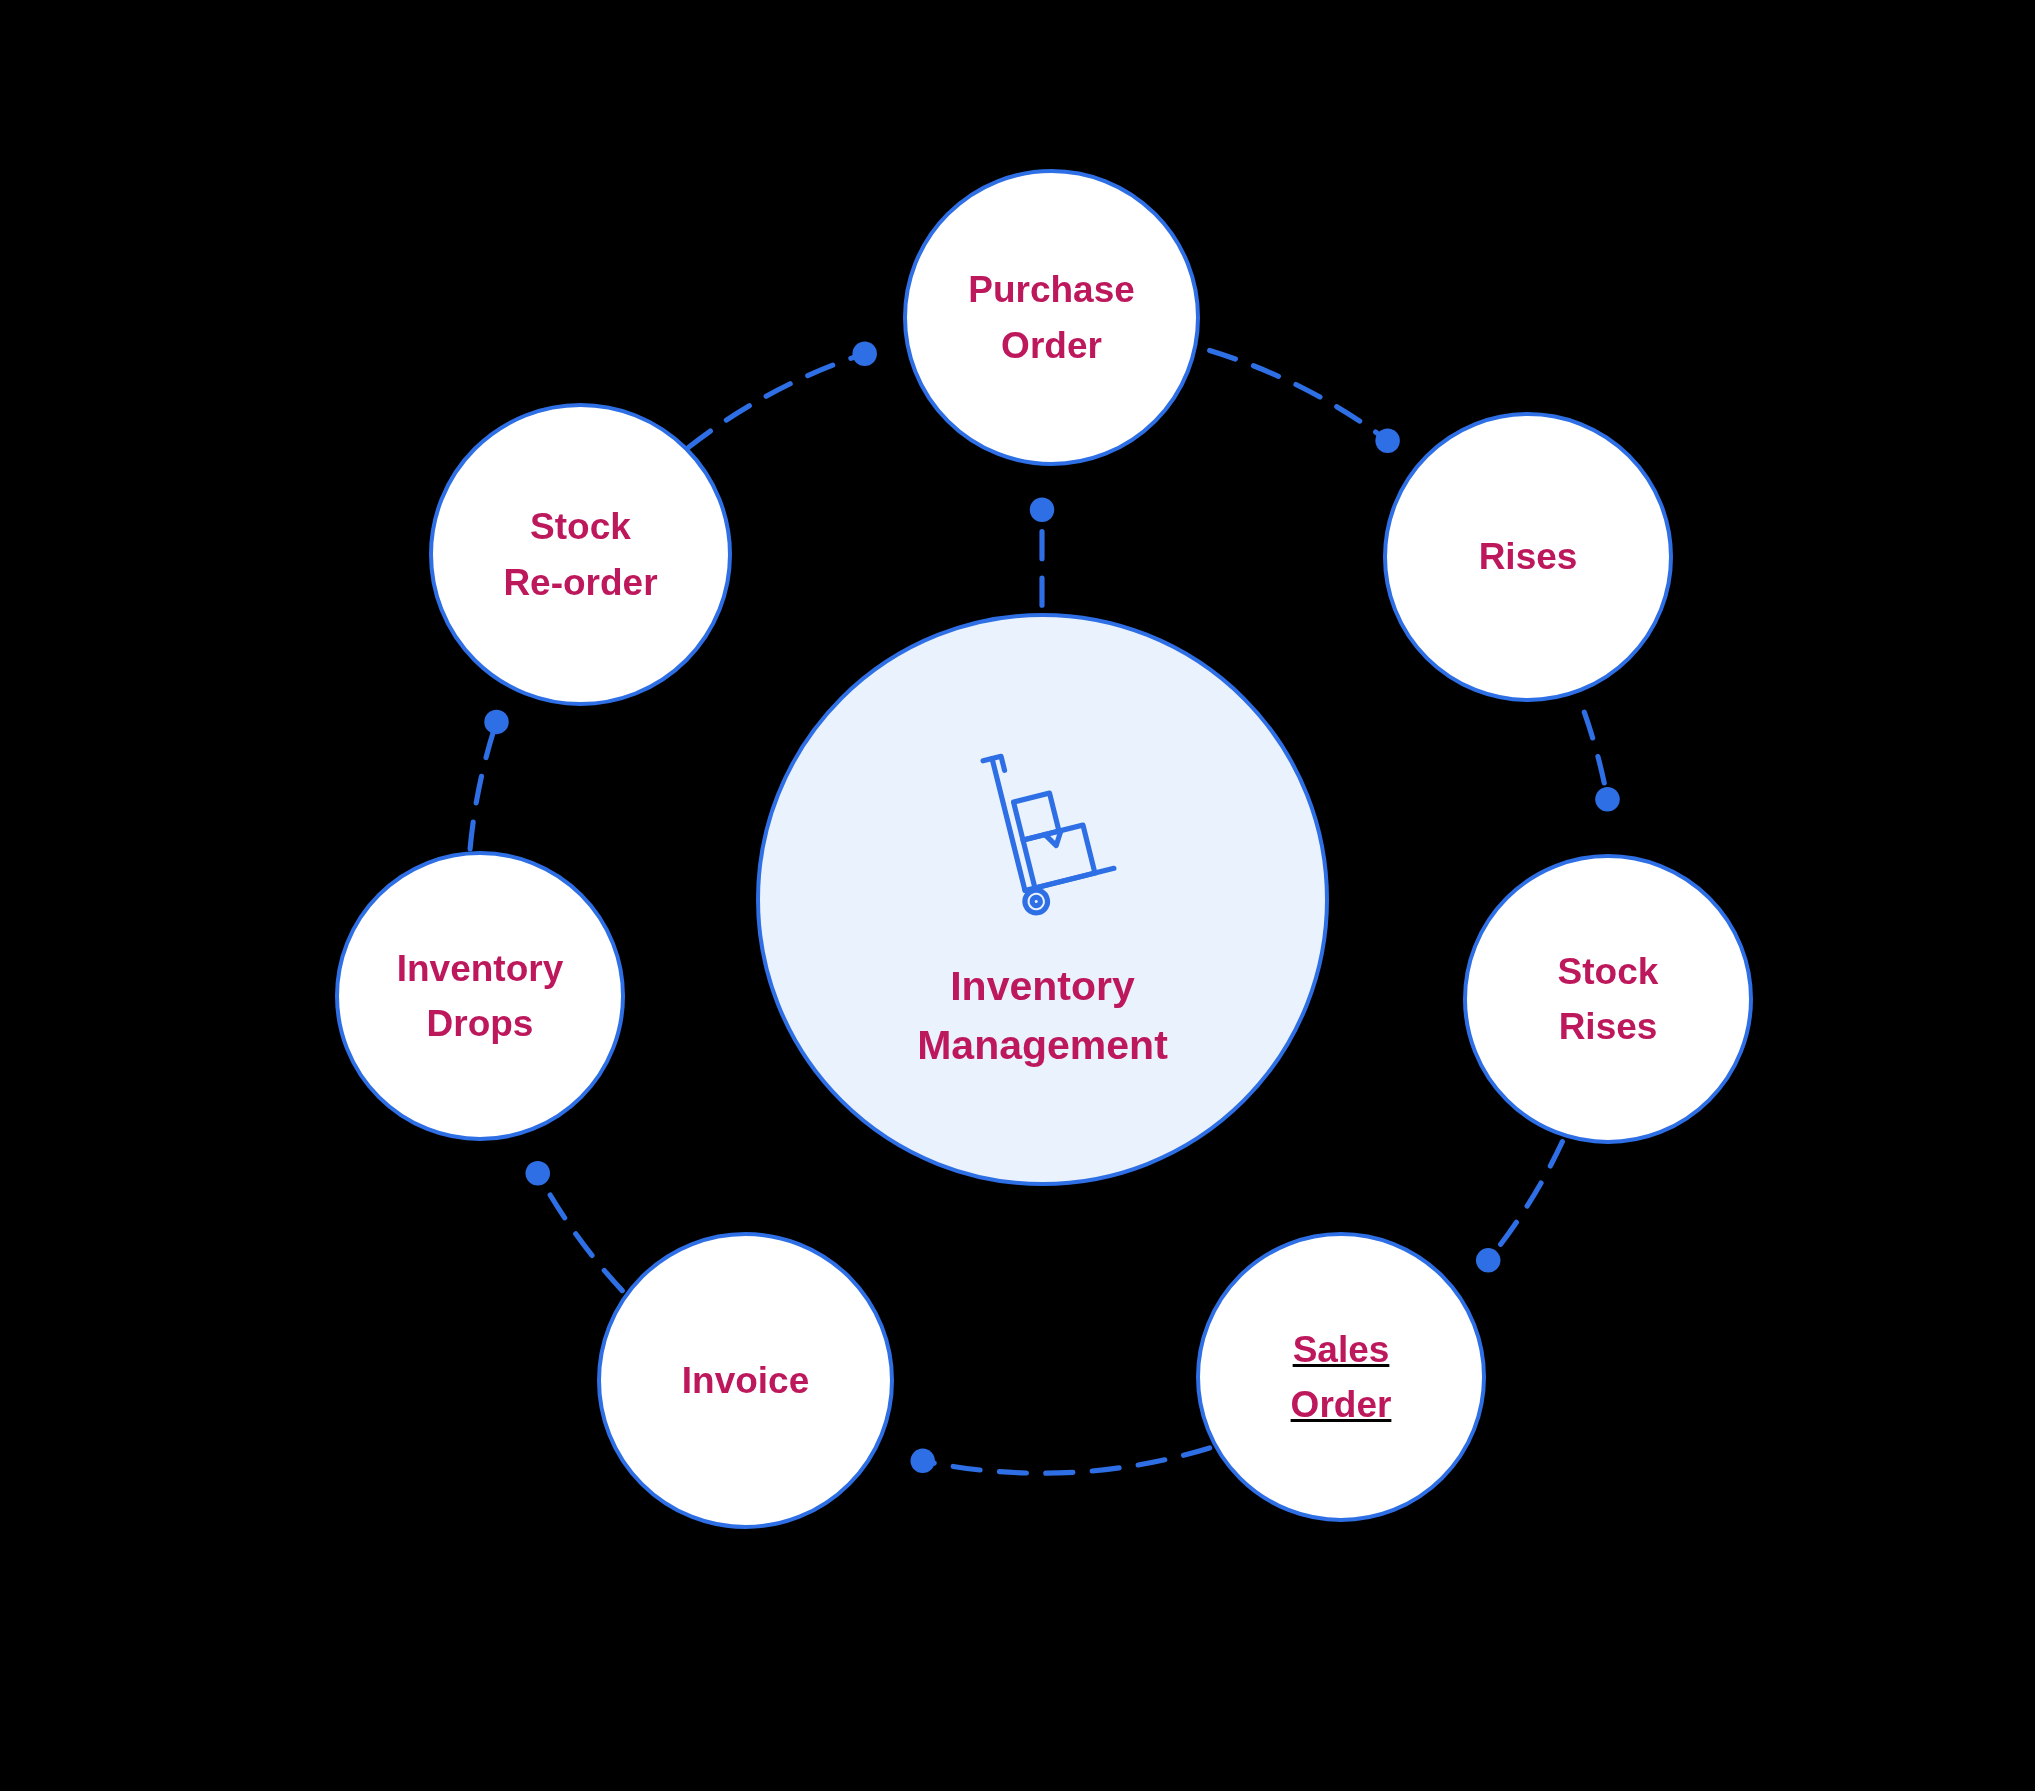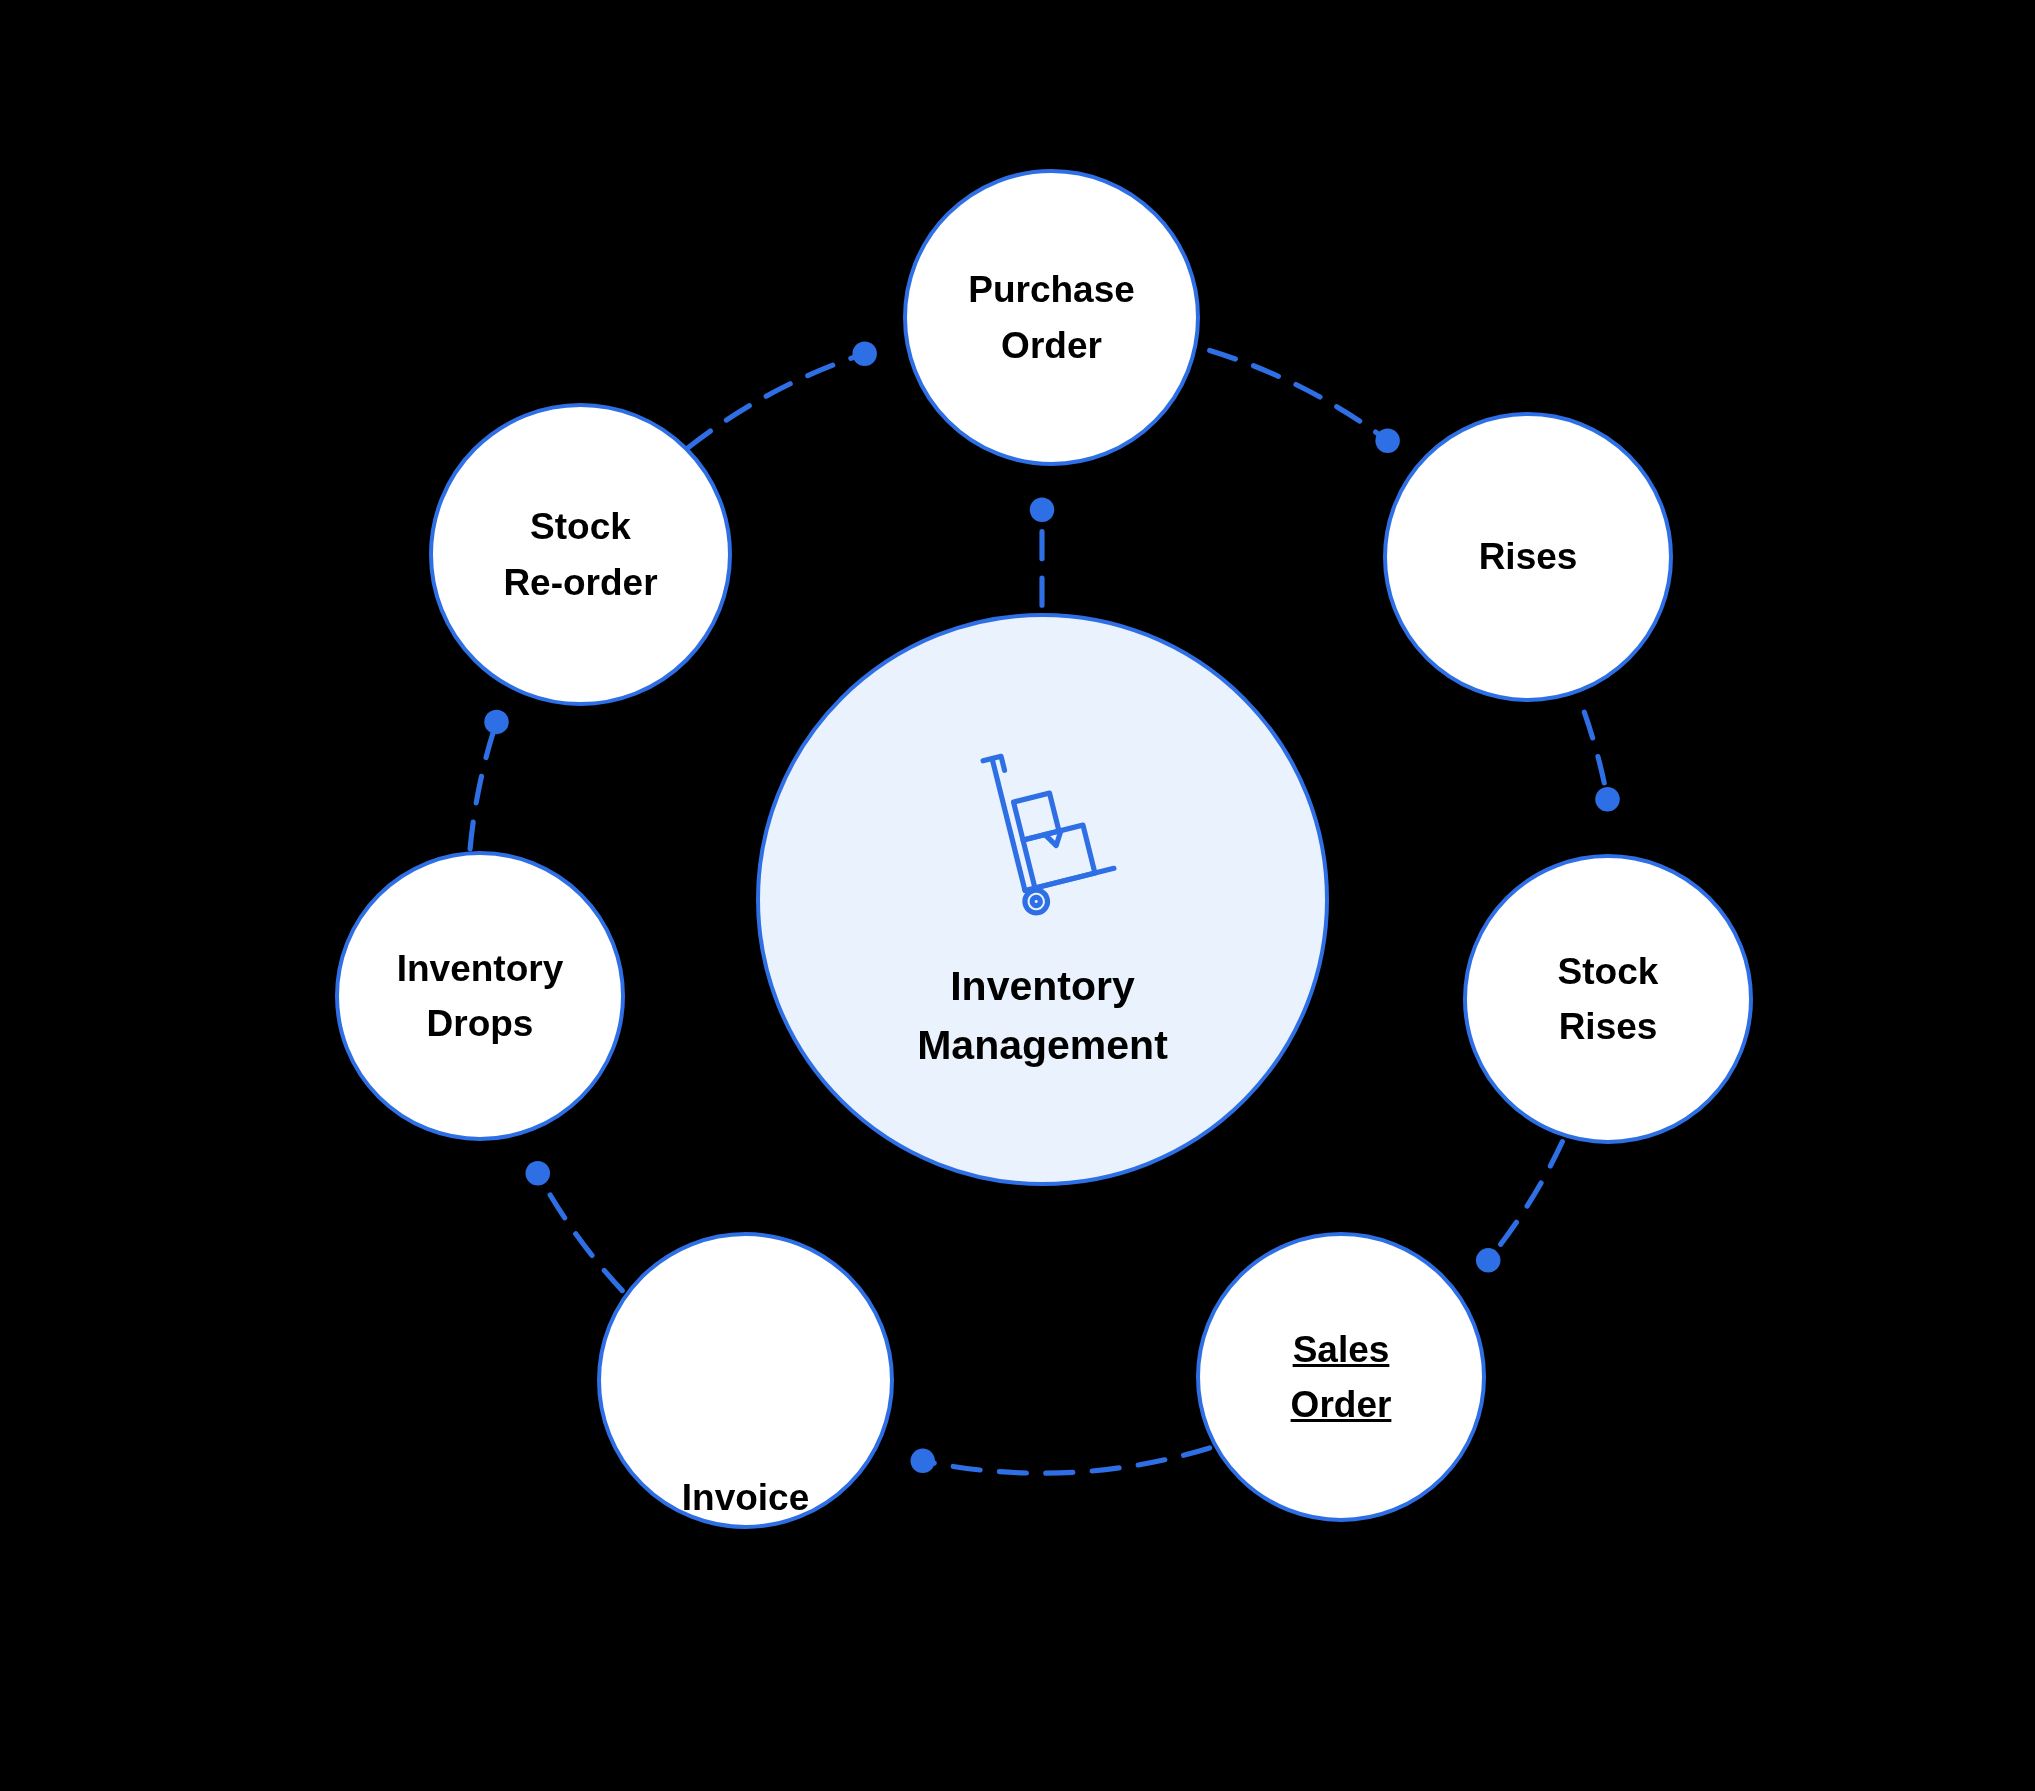--- a/index.html
+++ b/index.html
@@ -24,27 +24,27 @@
     display: flex;
     align-items: center;
     justify-content: center;
     text-align: center;
   }
   .node .label {
     white-space: pre-line;
     font-weight: 700;
     font-size: 37px;
     line-height: 1.5;
-    color: #000000;
+    color: #be185d;
   }
   .node-purchase-order { left: 903px; top: 169px;  width: 297px; height: 297px; }
   .node-bill           { left: 1383px; top: 412px;  width: 290px; height: 290px; }
   .node-stock-rises    { left: 1463px; top: 854px; width: 290px; height: 290px; }
   .node-sales-order    { left: 1196px; top: 1232px; width: 290px; height: 290px; text-decoration: underline; }
-  .node-invoice        { left: 597px;  top: 1232px; width: 297px; height: 297px; align-items: flex-end; }
+  .node-invoice        { left: 597px;  top: 1232px; width: 297px; height: 297px; }
   .node-inventory-drops{ left: 335px;  top: 851px; width: 290px; height: 290px; }
   .node-stock-reorder  { left: 429px;  top: 403px;  width: 303px; height: 303px; }
   .node-center {
     left: 756px; top: 613px; width: 573px; height: 573px;
     background: #e9f2fd;
     flex-direction: column;
     gap: 27px;
   }
   .node-center .label {
     font-size: 41px;

